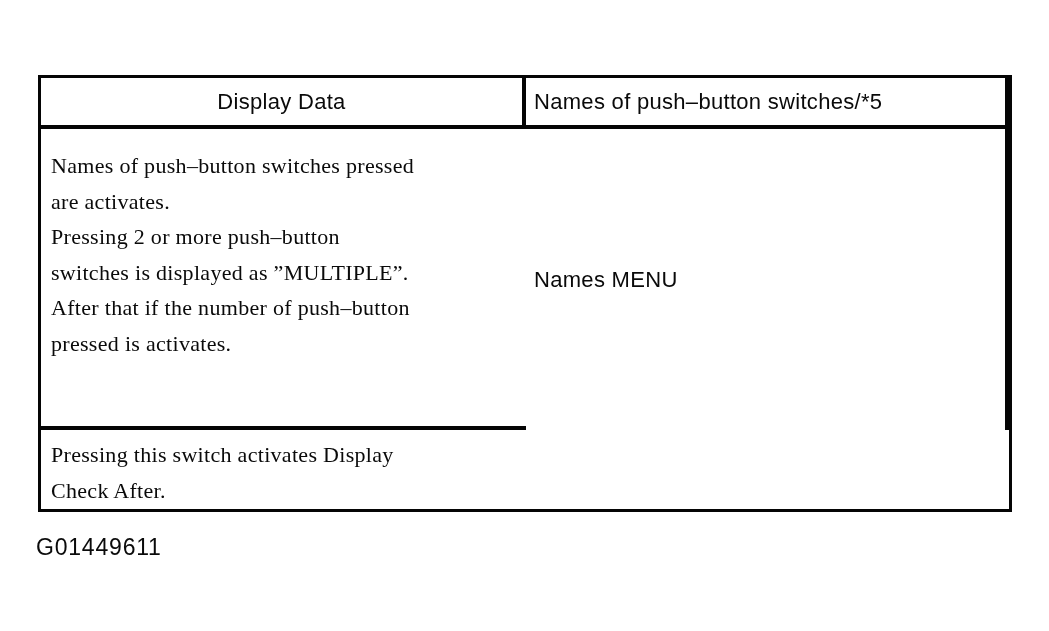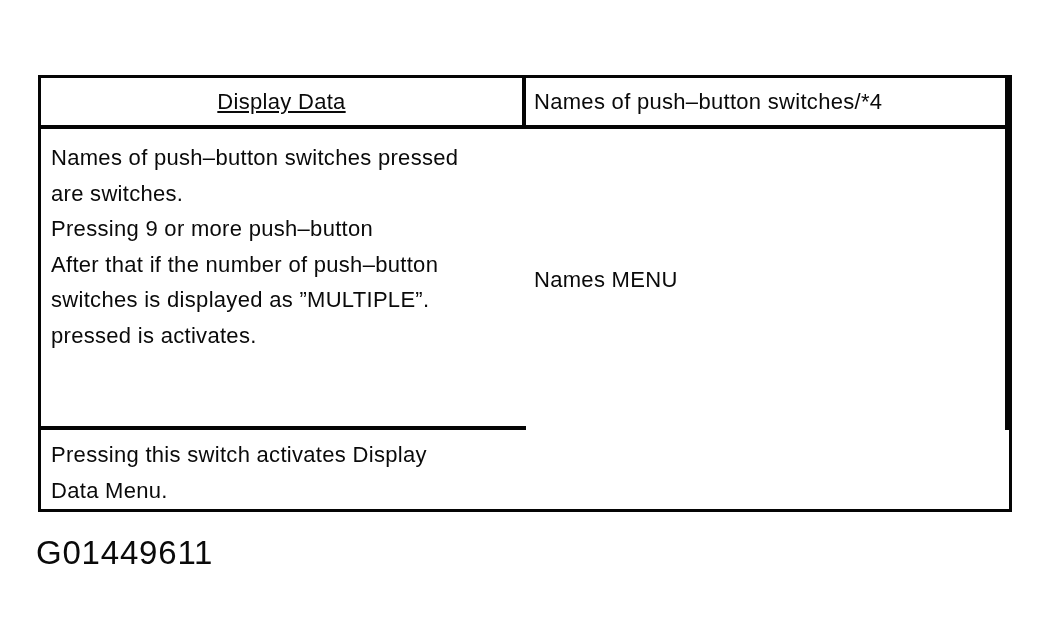--- a/index.html
+++ b/index.html
@@ -43,77 +43,77 @@
   }
   .cell.row-header,
   .cell.row-body1 {
     border-bottom: 4px solid #050505;
   }
   .cell.row-header {
     display: flex;
     align-items: center;
     justify-content: center;
     font-size: 22px;
-    text-decoration: underline;
   }
   .cell.name-cell {
     display: flex;
     align-items: center;
     padding-left: 8px;
     padding-right: 6px;
   }
   .cell.desc-cell {
-    padding: 11px 8px 0 10px;
+    padding: 19px 8px 0 10px;
     line-height: 35.5px;
+    font-family: Liberation Serif, serif;
   }
   .cell.desc-cell.row-body2 {
     padding-top: 7px;
     line-height: 36px;
     border-radius: 18px;
   }
   .figure-code {
     position: absolute;
     left: 36px;
     top: 534px;
-    font-size: 33px;
+    font-size: 23px;
     letter-spacing: 0.8px;
     color: #0a0a0a;
   }
 </style>
 </head>
 <body>
 
 <div class="page">
 
   <div class="doc-table">
 
     <div class="cell col-left row-header">
       <span>Display Data</span>
     </div>
 
 
     <div class="cell col-left row-body1 name-cell">
-      <span>Names of push–button switches/*4</span>
+      <span>Names of push–button switches/*5</span>
     </div>
 
     <div class="cell row-body1 desc-cell">
         <div>Names of push–button switches pressed</div>
-        <div>are switches.</div>
-        <div>Pressing 9 or more push–button</div>
+        <div>are activates.</div>
+        <div>Pressing 2 or more push–button</div>
+        <div>switches is displayed as ”MULTIPLE”.</div>
         <div>After that if the number of push–button</div>
-        <div>switches is displayed as ”MULTIPLE”.</div>
         <div>pressed is activates.</div>
       </div>
 
     <div class="cell col-left row-body2 name-cell">
       <span>Names MENU</span>
     </div>
 
     <div class="cell row-body2 desc-cell">
         <div>Pressing this switch activates Display</div>
-        <div>Data Menu.</div>
+        <div>Check After.</div>
       </div>
 
   </div>
 
   <div class="figure-code">G01449611</div>
 
 </div>
 
 </body></html>

